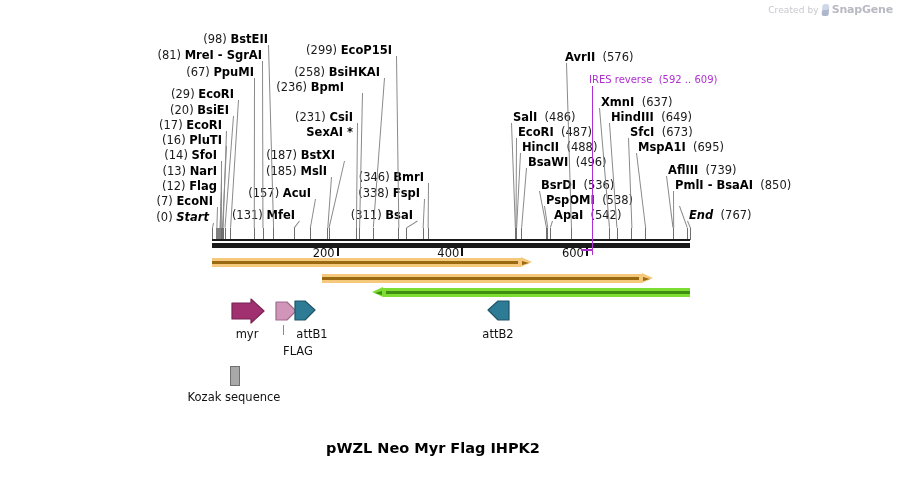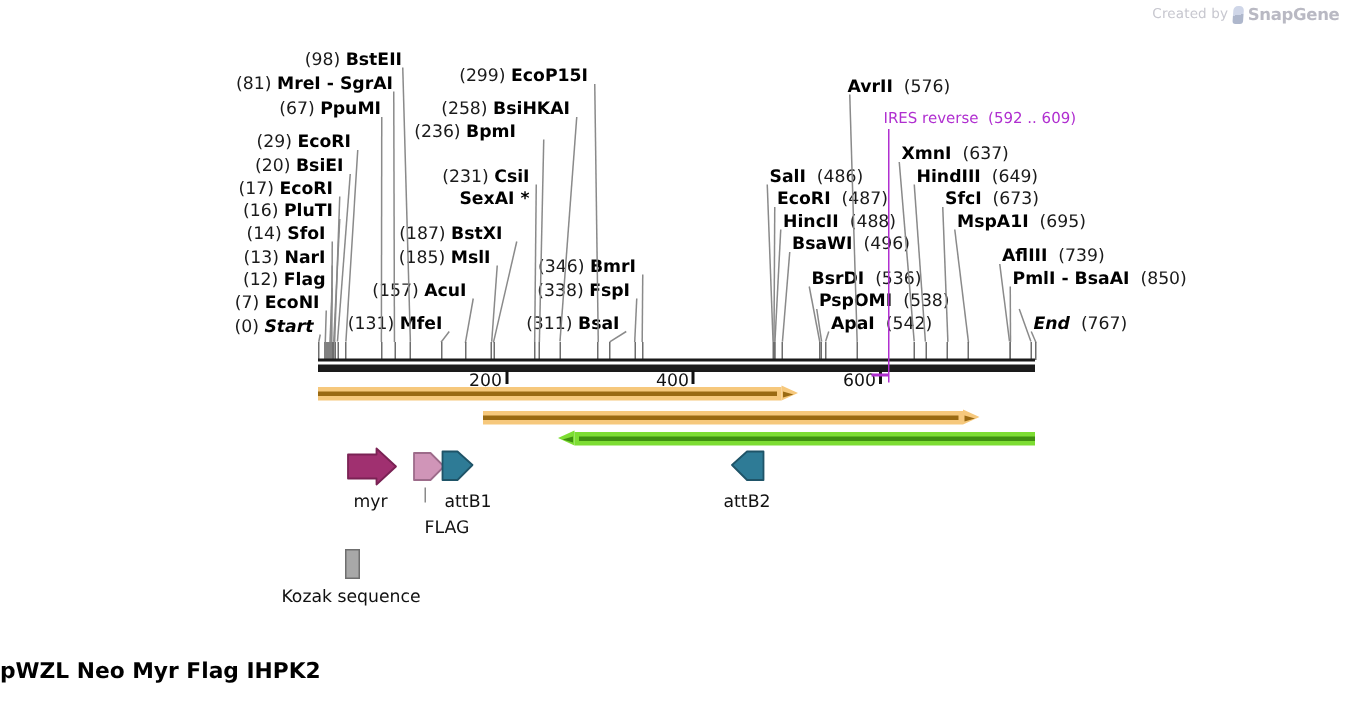--- a/index.html
+++ b/index.html
@@ -77,21 +77,21 @@
   .feat-label{
     position:absolute;font-size:11.5px;color:#111;white-space:nowrap;
     transform:translateX(-50%);
   }
   .feat-tick{position:absolute;width:1px;background:#8a8a8a;}
 
   .kozak-box{position:absolute;background:#a8a8a8;border:1px solid #6f6f6f;}
 
   
   .title{
-    position:absolute;left:0;width:866px;
+    position:absolute;left:0;width:866px;text-align:center;
     font-weight:bold;font-size:14.5px;color:#000;
   }
   .subtitle{
     position:absolute;left:0;width:901px;text-align:center;
     font-size:11.5px;color:#222;
   }
 </style>
 </head>
 <body>
 

